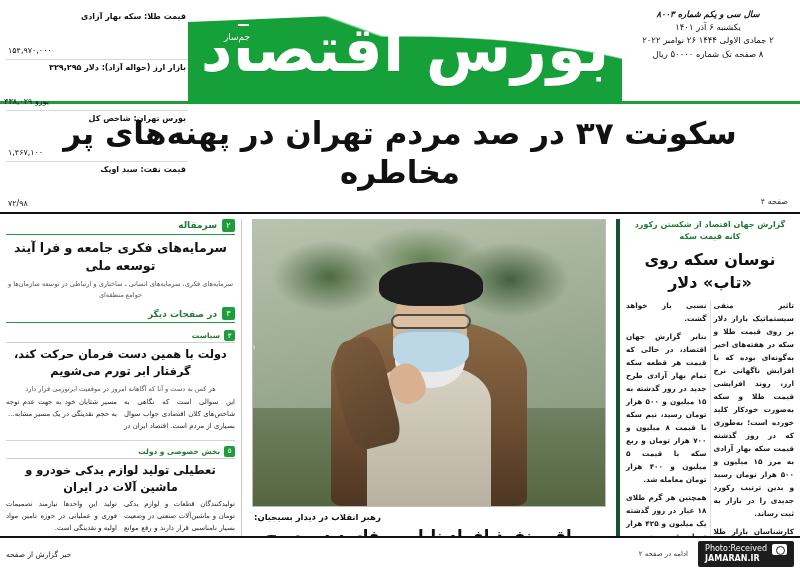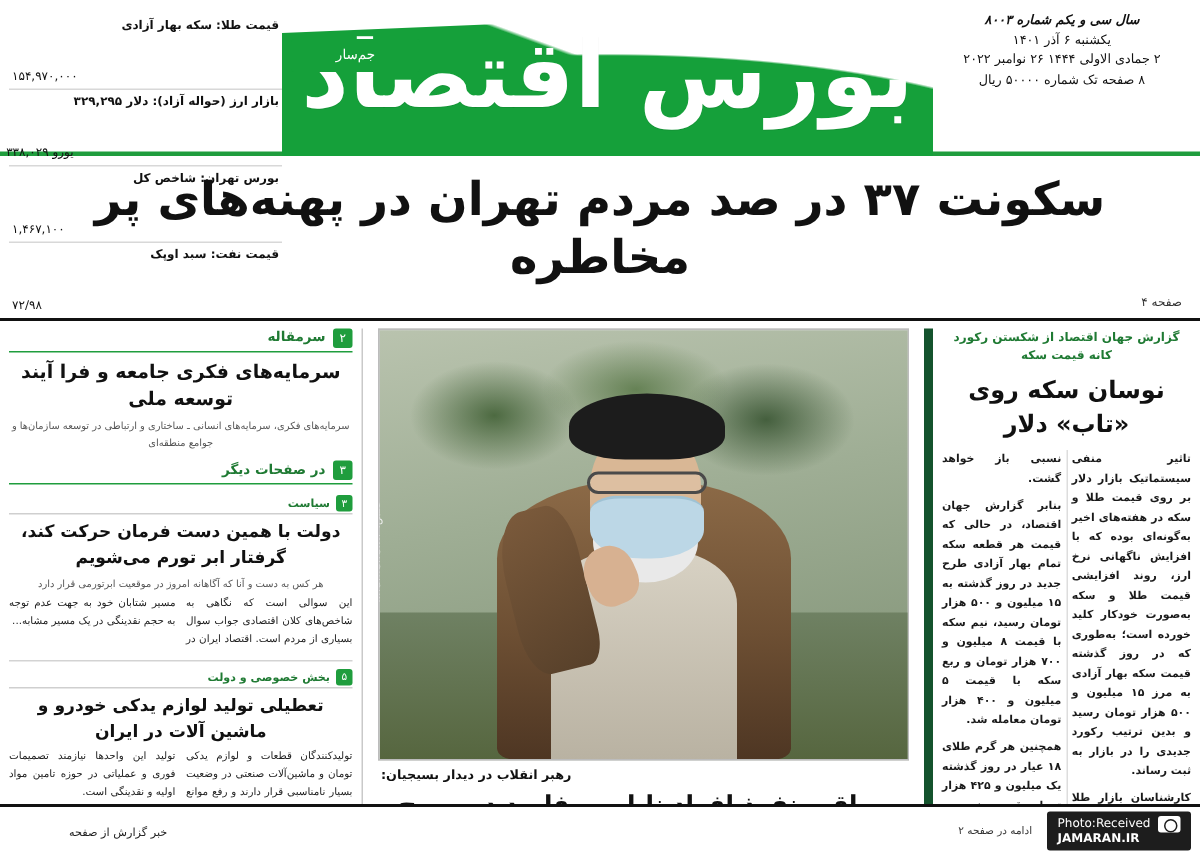--- a/index.html
+++ b/index.html
@@ -137,21 +137,21 @@
   
   .body-grid {
     display: flex;
     flex-direction: row;
     height: 348px;
     padding: 5px 6px 0 6px;
     gap: 6px;
   }
   .col-right {
     width: 178px;
-    border-left: 6px solid #14532d;
+    border-left: 4px solid #14532d;
     padding-left: 6px;
   }
   .col-center {
     flex: 1;
     padding: 0 4px;
   }
   .col-left {
     width: 236px;
     border-right: 1px solid #c9c9c9;
     padding-right: 6px;
@@ -398,21 +398,20 @@
     width: 7px; height: 7px;
     border: 1.5px solid #1d1d1d;
     border-radius: 50%;
   }
   .wm-text { font-size: 8px; line-height: 1.3; direction: ltr; text-align: left; }
   .wm-text .t2 { font-weight: bold; }
   .footer-right {
     margin-right: auto;
     font-size: 7.5px;
     color: #222;
-    margin-left: 40px;
   }
   .footer-note {
     font-size: 7px;
     color: #333;
     margin-right: 10px;
   }
 </style>
 </head>
 <body>
 

